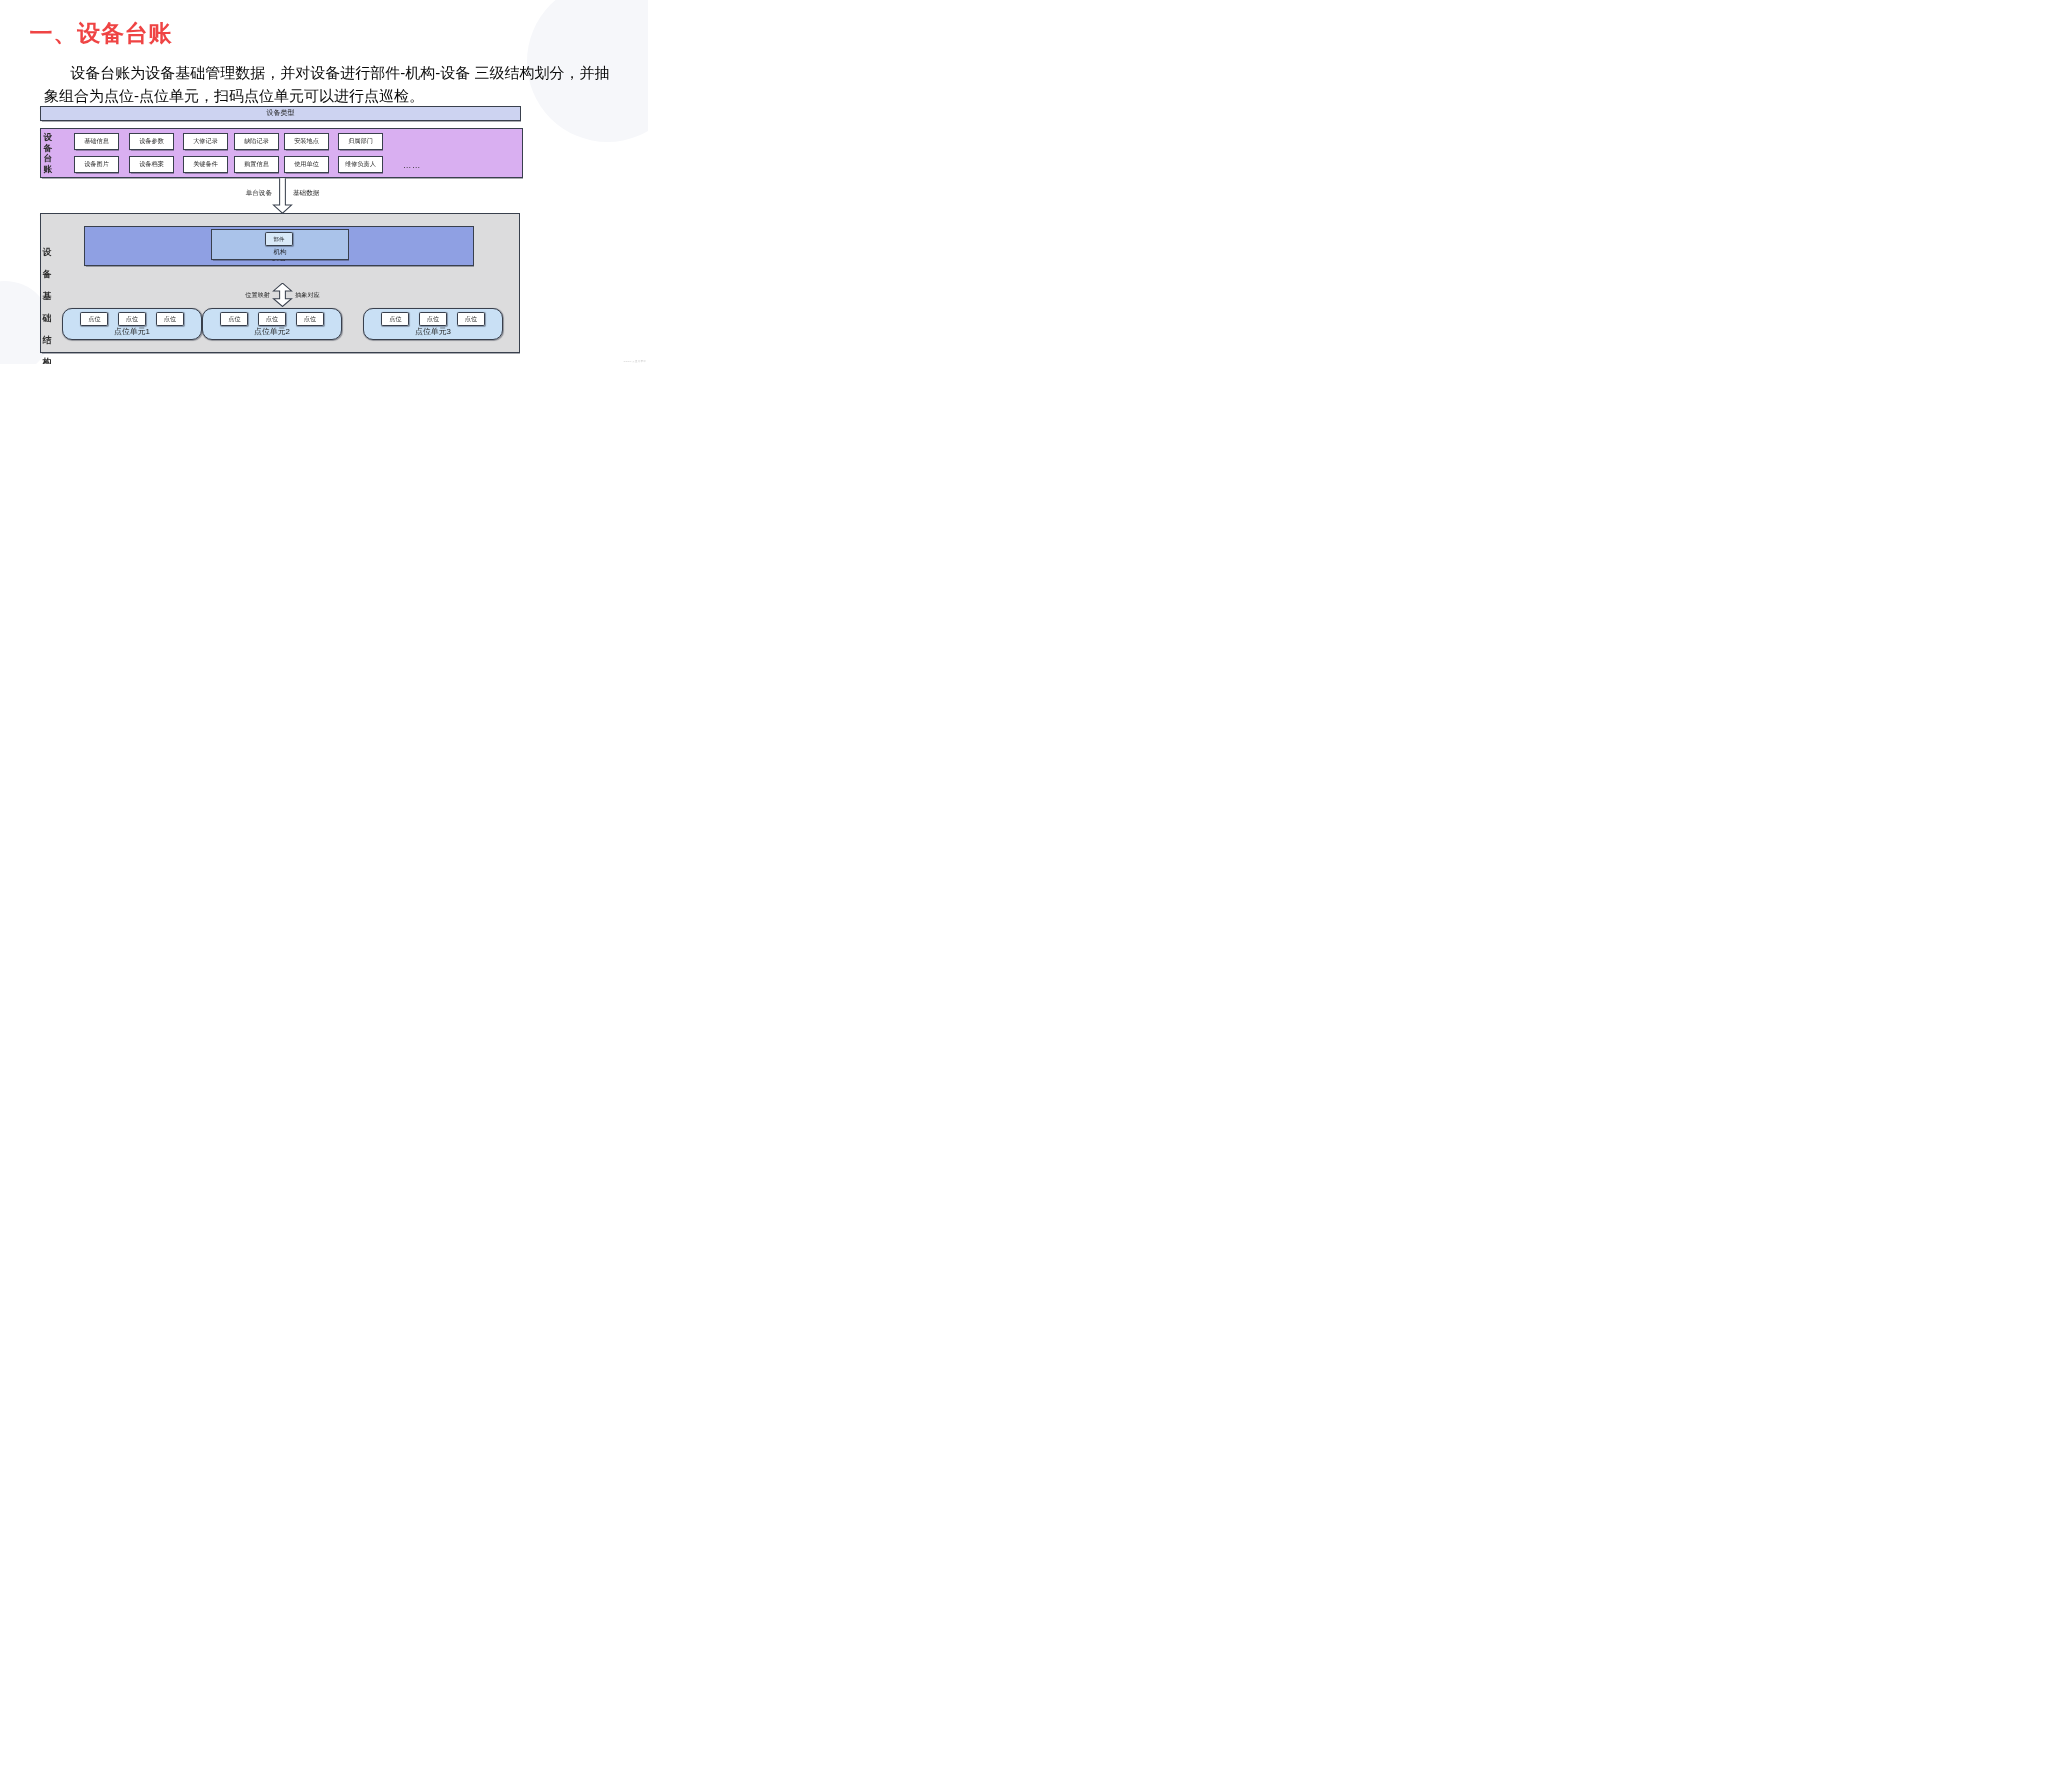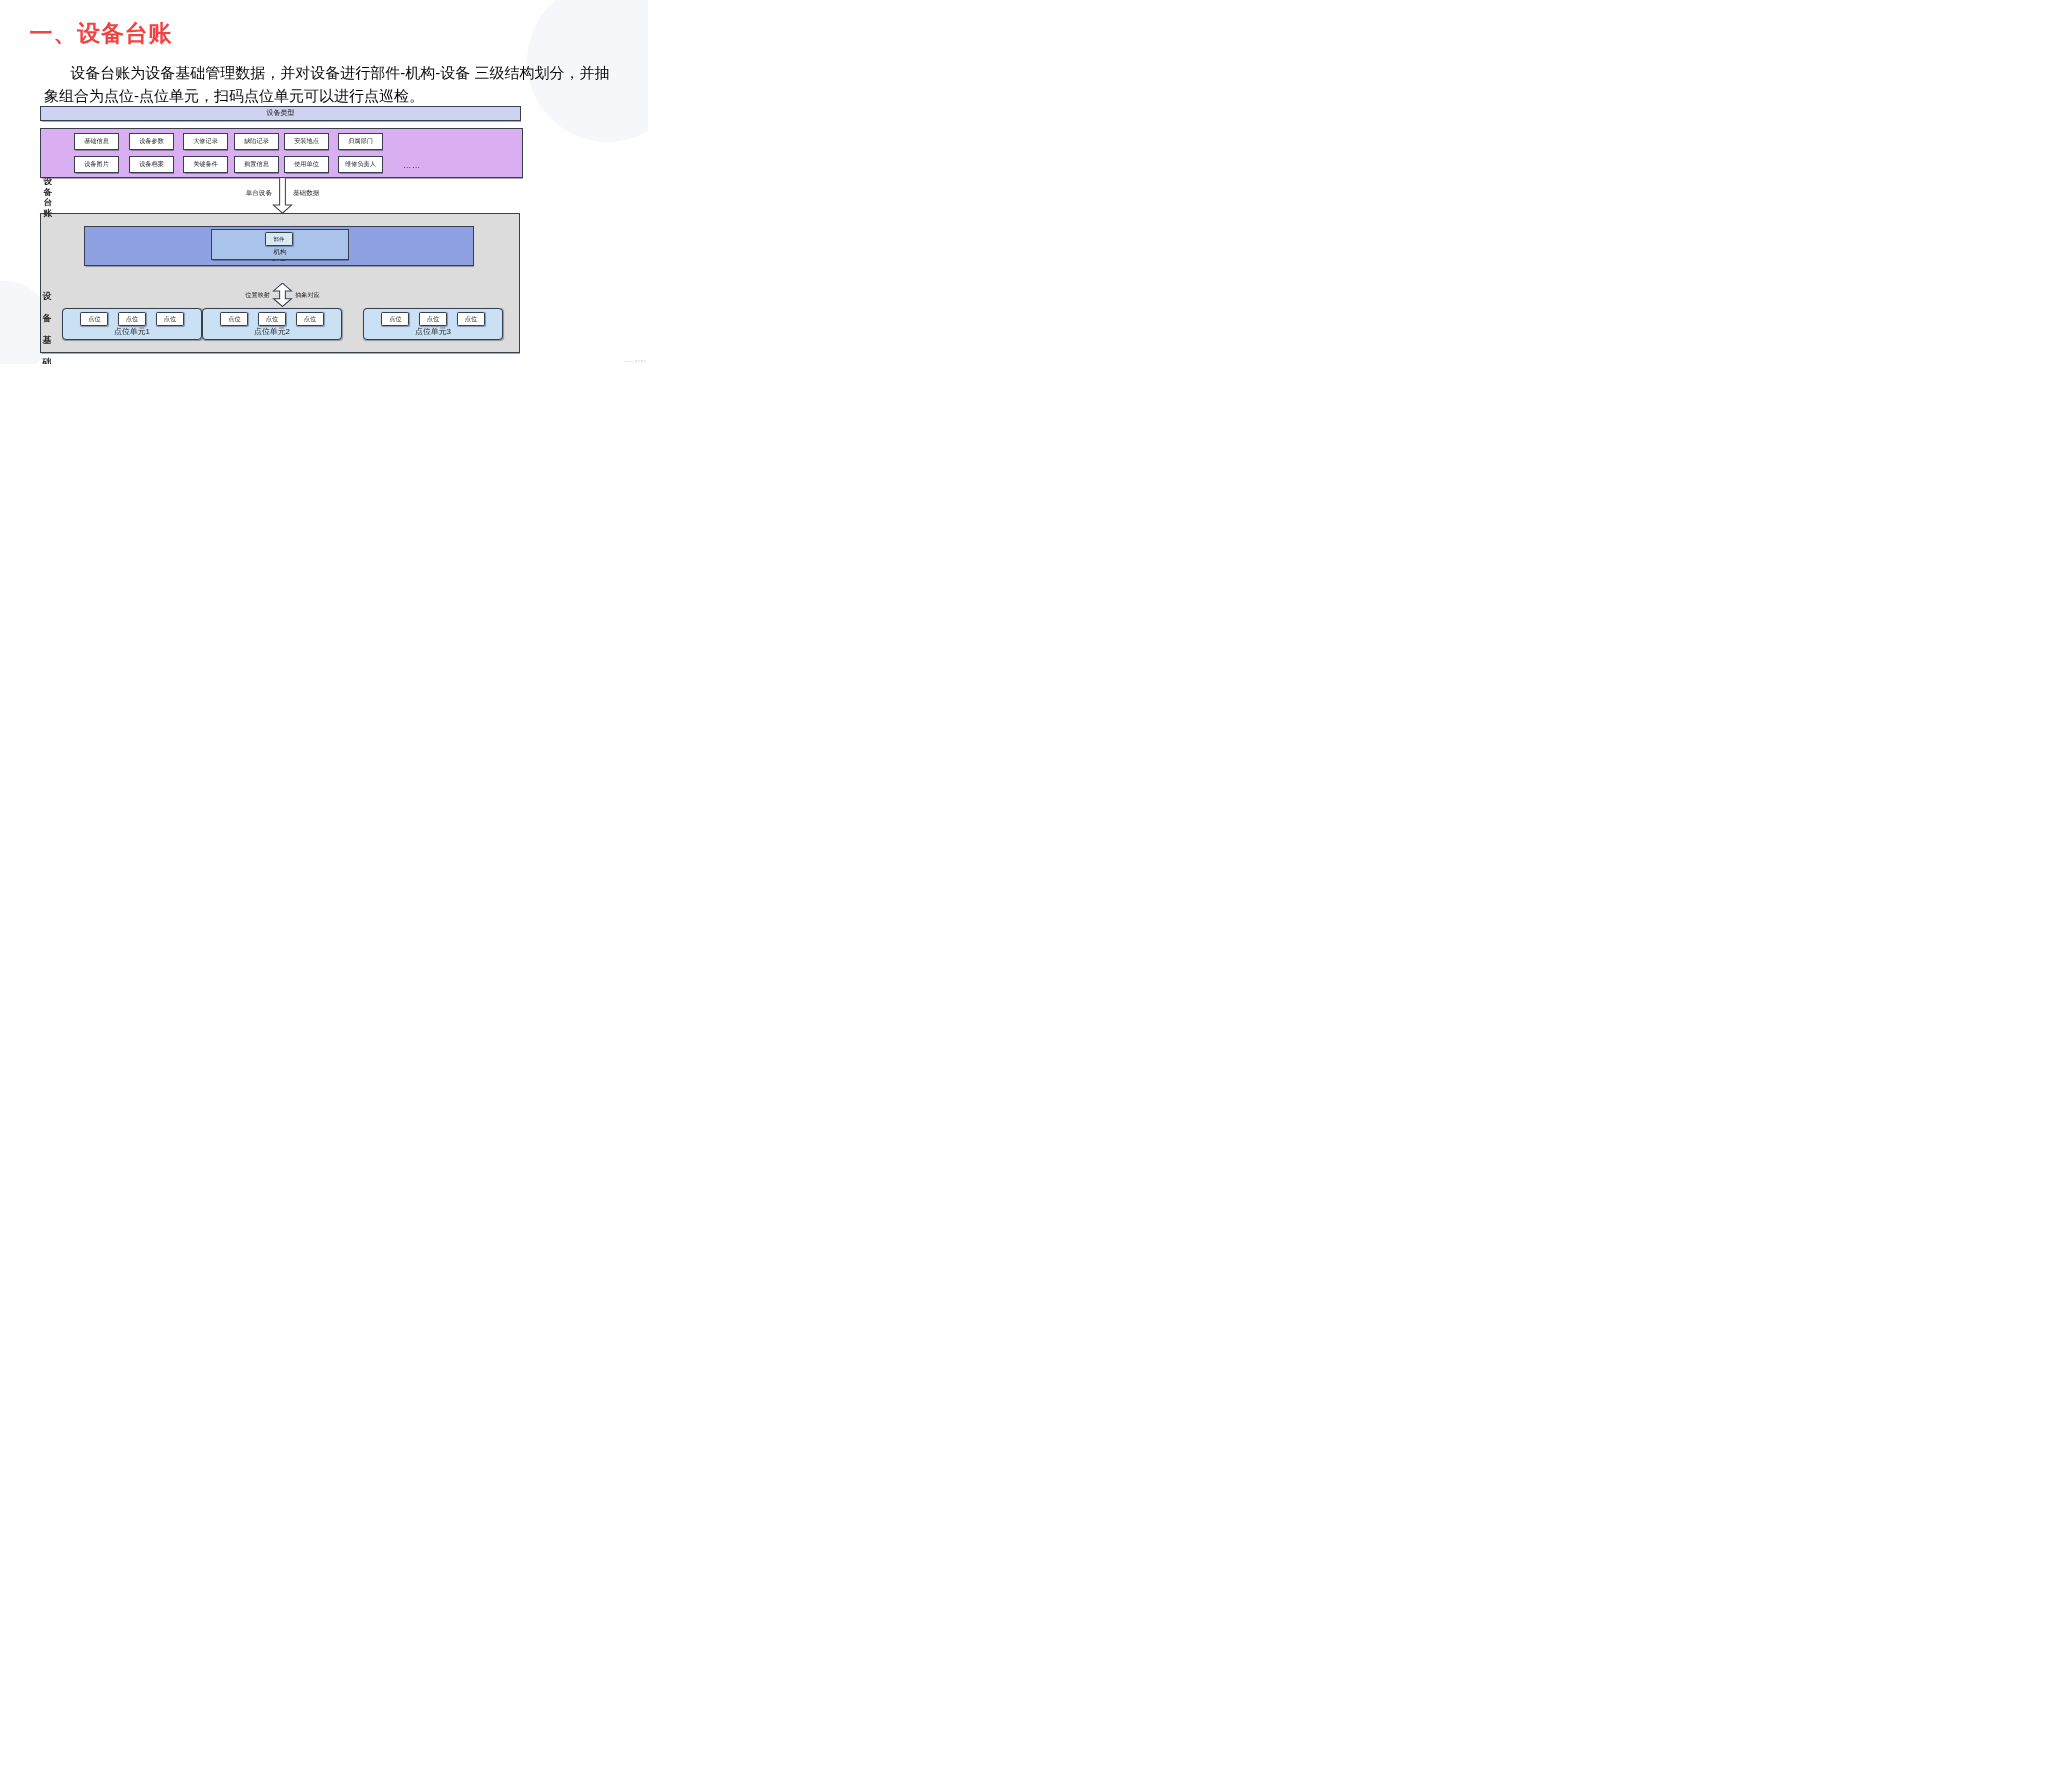--- a/index.html
+++ b/index.html
@@ -17,21 +17,21 @@
   .box{position:absolute;box-sizing:border-box;border:0.8px solid var(--outline,#39404d);}
   .shadow-sm{box-shadow:0.4px 0.8px 0.8px rgba(40,45,60,.4);}
 
   
   #type-bar{left:40px;top:106px;width:481px;height:14.5px;background:var(--bar-fill,#cdd3f1);
             display:flex;align-items:center;justify-content:center;font-size:7px;color:#222;z-index:1;}
 
   
   #ledger{left:40px;top:128px;width:483px;height:50px;background:var(--ledger-fill,#d9aff1);z-index:1;}
   .vtext{position:absolute;z-index:2;width:1.1em;word-break:break-all;line-break:anywhere;
-         text-align:center;font-weight:bold;color:#2d2d2d;margin-top:44px;}
+         text-align:center;font-weight:bold;color:#2d2d2d;}
   #ledger-side{left:43px;top:132px;font-size:8.7px;line-height:10.7px;}
   .lbox{background:#fff;display:flex;align-items:center;justify-content:center;
         font-size:6.2px;color:#1e1e1e;width:45px;height:17px;z-index:2;}
   .lrow1{top:133px;} .lrow2{top:156px;}
   .lc1{left:74px;} .lc2{left:129px;} .lc3{left:183px;} .lc4{left:234px;} .lc5{left:284px;} .lc6{left:338px;}
   #ledger-ellipsis{position:absolute;left:403px;top:160px;font-size:8.3px;letter-spacing:0.8px;
         color:#333;z-index:2;line-height:10px;}
 
   
   .arrow-svg{position:absolute;z-index:2;}
@@ -48,21 +48,21 @@
   #device-label{position:absolute;left:0;bottom:2.5px;width:100%;text-align:center;font-size:7.9px;color:#23252b;}
   #mech-box{left:211px;top:229px;width:138px;height:31px;background:var(--mechanism-fill,#aac3ea);z-index:3;}
   #mech-label{position:absolute;left:0;bottom:2.1px;width:100%;text-align:center;font-size:6.6px;color:#23252b;}
   #part-box{left:265px;top:232px;width:28px;height:14px;background:var(--part-fill,#d9e9f8);
             border-radius:1.7px;z-index:4;display:flex;align-items:center;justify-content:center;
             font-size:5.4px;color:#23252b;}
 
   #arrow2-left{left:225px;top:291px;width:45px;text-align:right;font-size:6.2px;}
   #arrow2-right{left:295px;top:291px;width:45px;text-align:left;font-size:6.2px;}
 
-  .unit{background:var(--unit-fill,#c9e0f5);border-radius:4px;height:32px;width:140px;top:308px;z-index:2;}
+  .unit{background:var(--unit-fill,#c9e0f5);border-radius:10px;height:32px;width:140px;top:308px;z-index:2;}
   #unit-1{left:62px;} #unit-2{left:202px;} #unit-3{left:363px;}
   .unit-label{position:absolute;left:0;bottom:1.7px;width:100%;text-align:center;font-size:7.9px;color:#1e1e1e;}
   .pbox{position:absolute;top:3.3px;width:28px;height:14px;box-sizing:border-box;
         border:0.8px solid var(--outline,#39404d);border-radius:1.7px;background:#fff;
         display:flex;align-items:center;justify-content:center;font-size:6.2px;color:#1e1e1e;
         box-shadow:0.4px 0.8px 0.8px rgba(40,45,60,.4);}
   .pp1{left:17.4px;} .pp2{left:55px;} .pp3{left:93px;}
 
   #watermark{position:absolute;right:2.1px;bottom:1.2px;font-size:2.5px;color:#c9c9c9;z-index:5;letter-spacing:0.2px;}
 </style>

